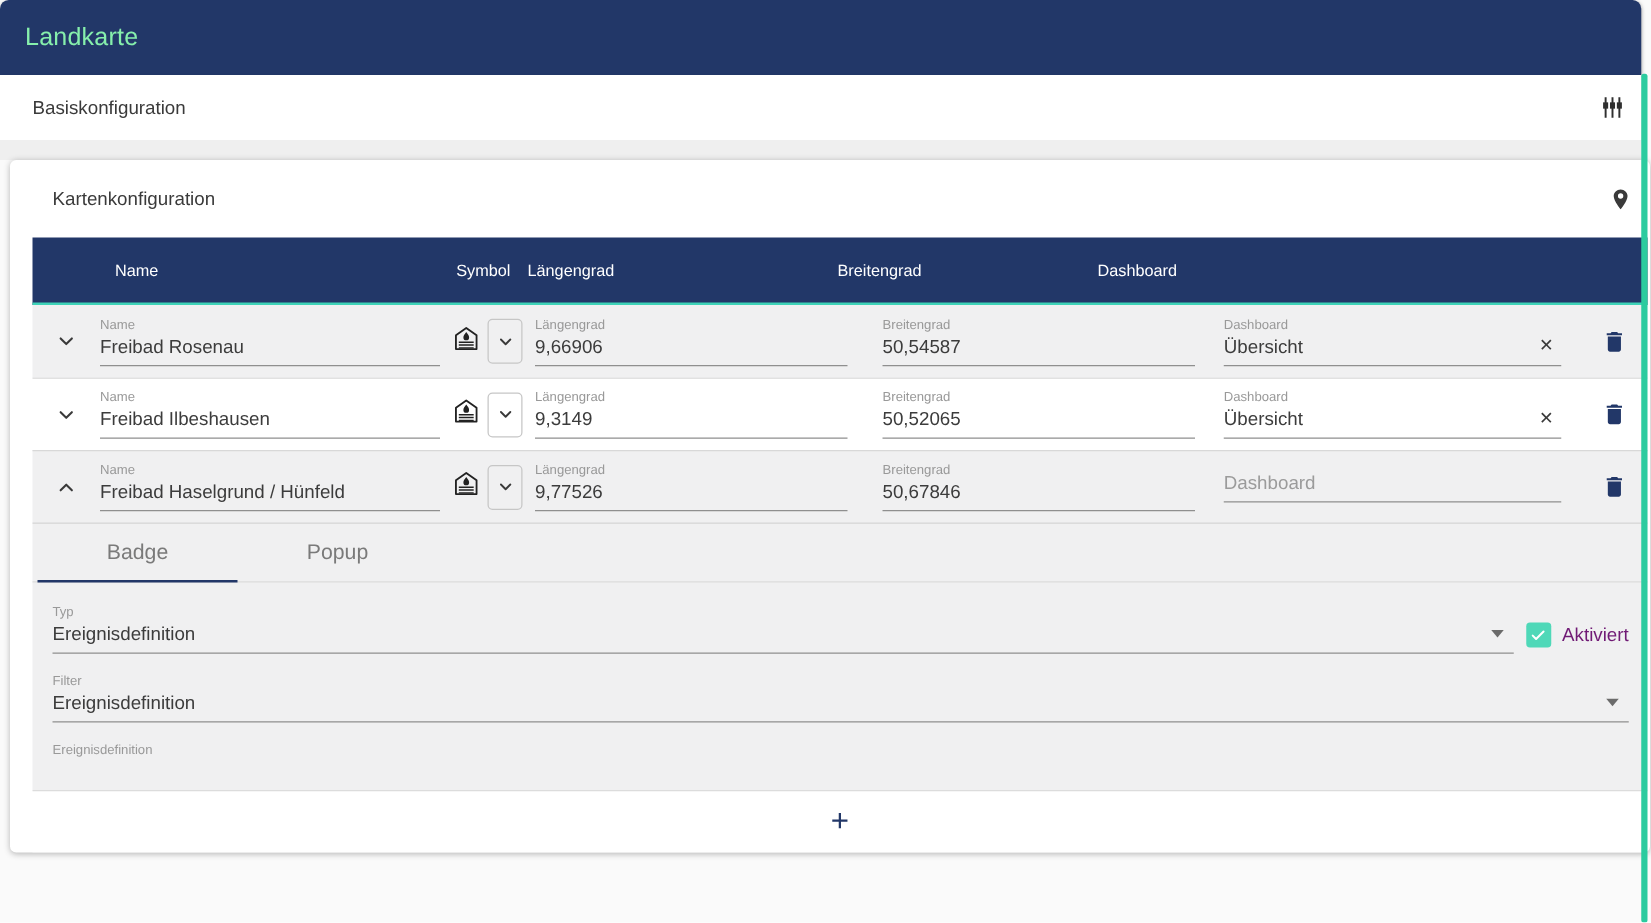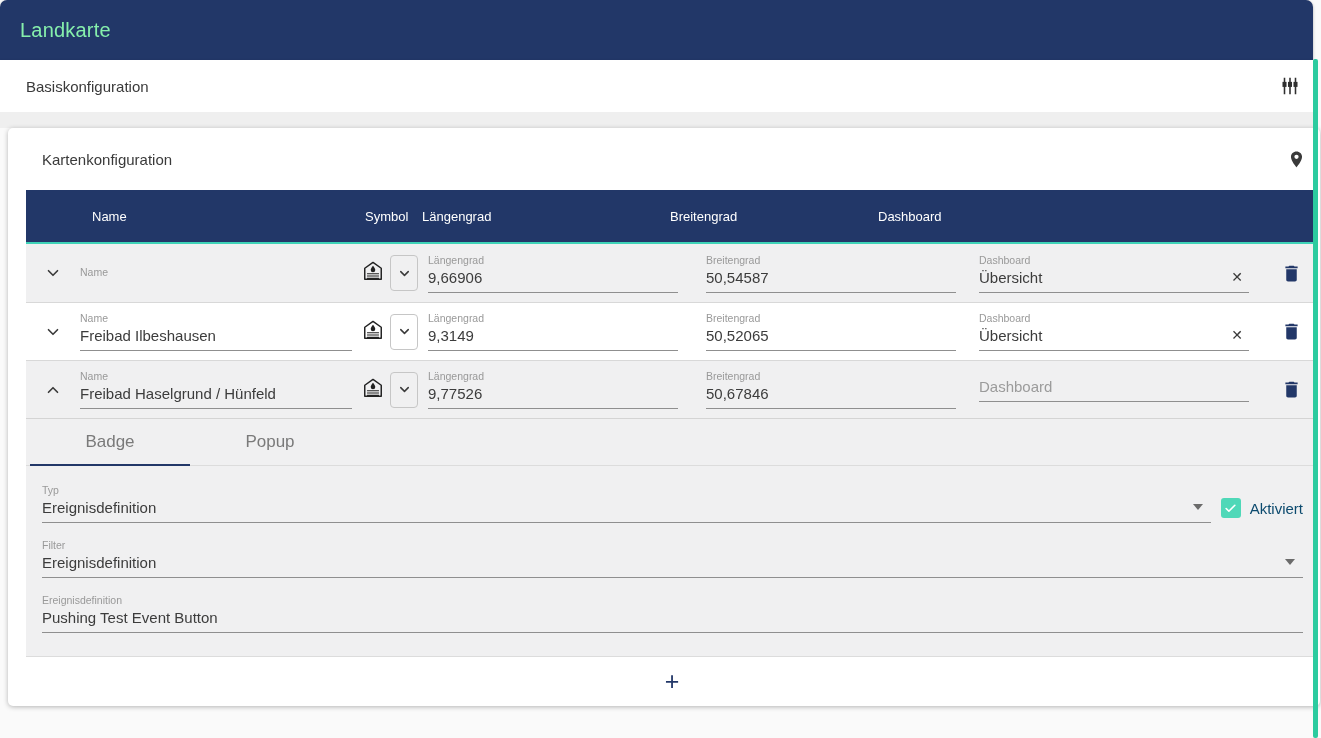--- a/index.html
+++ b/index.html
@@ -91,21 +91,21 @@
     border-left:5px solid transparent; border-right:5px solid transparent;
     border-top:6px solid #6b6b6b; cursor:pointer;
   }
   .typ-row { display:flex; align-items:flex-end;justify-content:center; }
   .typ-row .dfield { flex:1; margin-bottom:0; }
   .cb-group { display:flex; align-items:center; margin-left:10px; margin-bottom:5px; white-space:nowrap; }
   .checkbox {
     width:20px; height:20px; border-radius:3px; background:#4fd8b8;
     display:inline-flex; align-items:center; justify-content:center; cursor:pointer;
   }
-  .cb-label { font-size:15px; color:#0c4a6e; margin-left:9px; }
+  .cb-label { font-size:15px; color:#701a75; margin-left:9px; }
 
   
   .add-row { height:50px; background:#fff; border-top:1px solid #dcdcdc;
     display:flex; align-items:center; justify-content:center; cursor:pointer; }
   .add-row .plus { font-size:25px; color:#223768; line-height:1; }
 
   
   .edge-rail { position:absolute; top:59px; right:3px; width:5px; height:679px;
     background:#2ccb9f; border-radius:2px; }
 </style>
@@ -154,20 +154,21 @@
       </div>
 
       <div class="trow alt">
         <div class="c-exp">
           <svg width="18" height="18" viewBox="0 0 24 24">
               <path d="M6 9l6 6 6-6" stroke="#3a3a3a" stroke-width="2.2" fill="none" stroke-linecap="round" stroke-linejoin="round"></path>
             </svg>
         </div>
         <div class="c-name">
           <div class="flabel">Name</div>
+          <input class="fvalue" value="Freibad Rosenau" style="">
         </div>
         <div class="c-sym">
           <span>
             <svg width="22" height="22" viewBox="0 0 24 24">
               <path d="M12 2.6 21 9v12H3V9z" fill="none" stroke="#222" stroke-width="1.6" stroke-linejoin="round"></path>
               <path d="M12 6.2c-1.7 2.2-2.5 3.4-2.5 4.6a2.5 2.5 0 0 0 5 0c0-1.2-.8-2.4-2.5-4.6z" fill="#222"></path>
               <path d="M5.5 15h13M5.5 17.5h13M5.5 20h13" stroke="#222" stroke-width="1.2"></path>
             </svg>
           </span>
           <span class="sym-dd">
@@ -303,21 +304,20 @@
               <span class="cb-label">Aktiviert</span>
             </div>
           </div>
           <div class="dfield" style="margin-top:16px;">
             <div class="flabel">Filter</div>
             <input class="fvalue" readonly="" value="Ereignisdefinition" style="">
             <span class="sel-arrow"></span>
           </div>
           <div class="dfield">
             <div class="flabel">Ereignisdefinition</div>
-            <input class="fvalue" value="Pushing Test Event Button" style="">
           </div>
         </div>
       </div>
 
       <div class="add-row">
         <span class="plus">+</span>
       </div>
 
     </div>
   </section>

